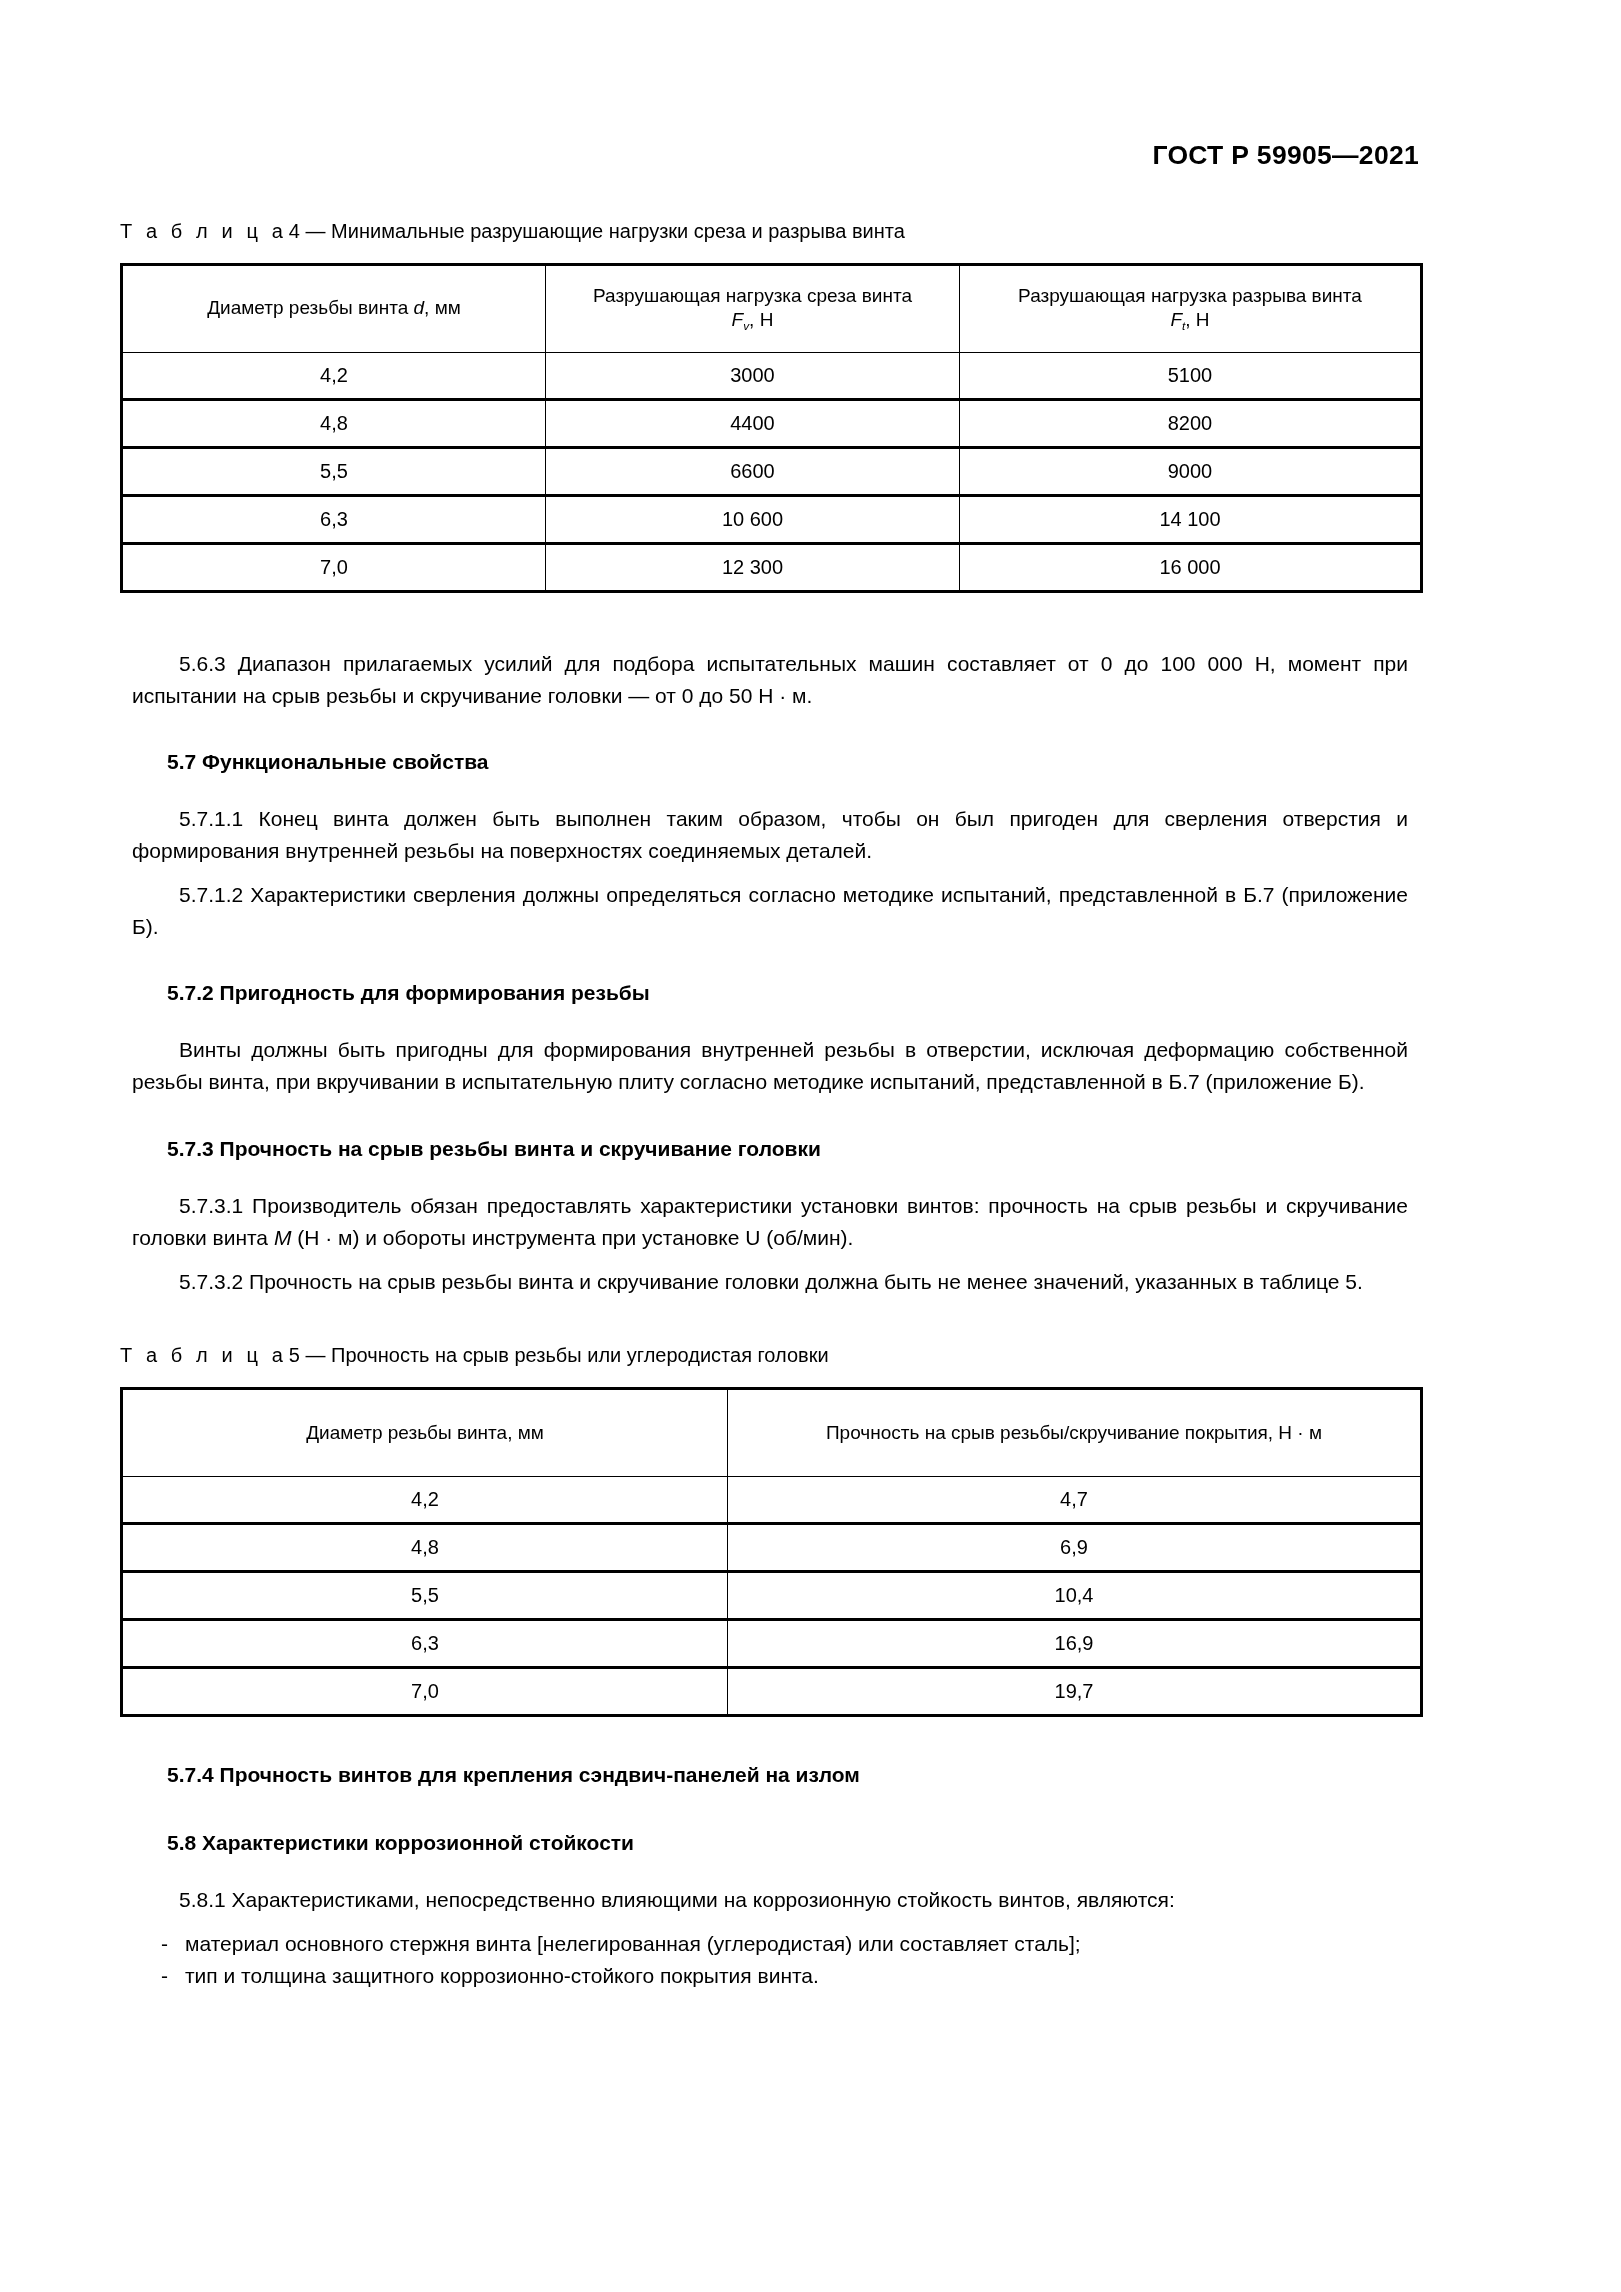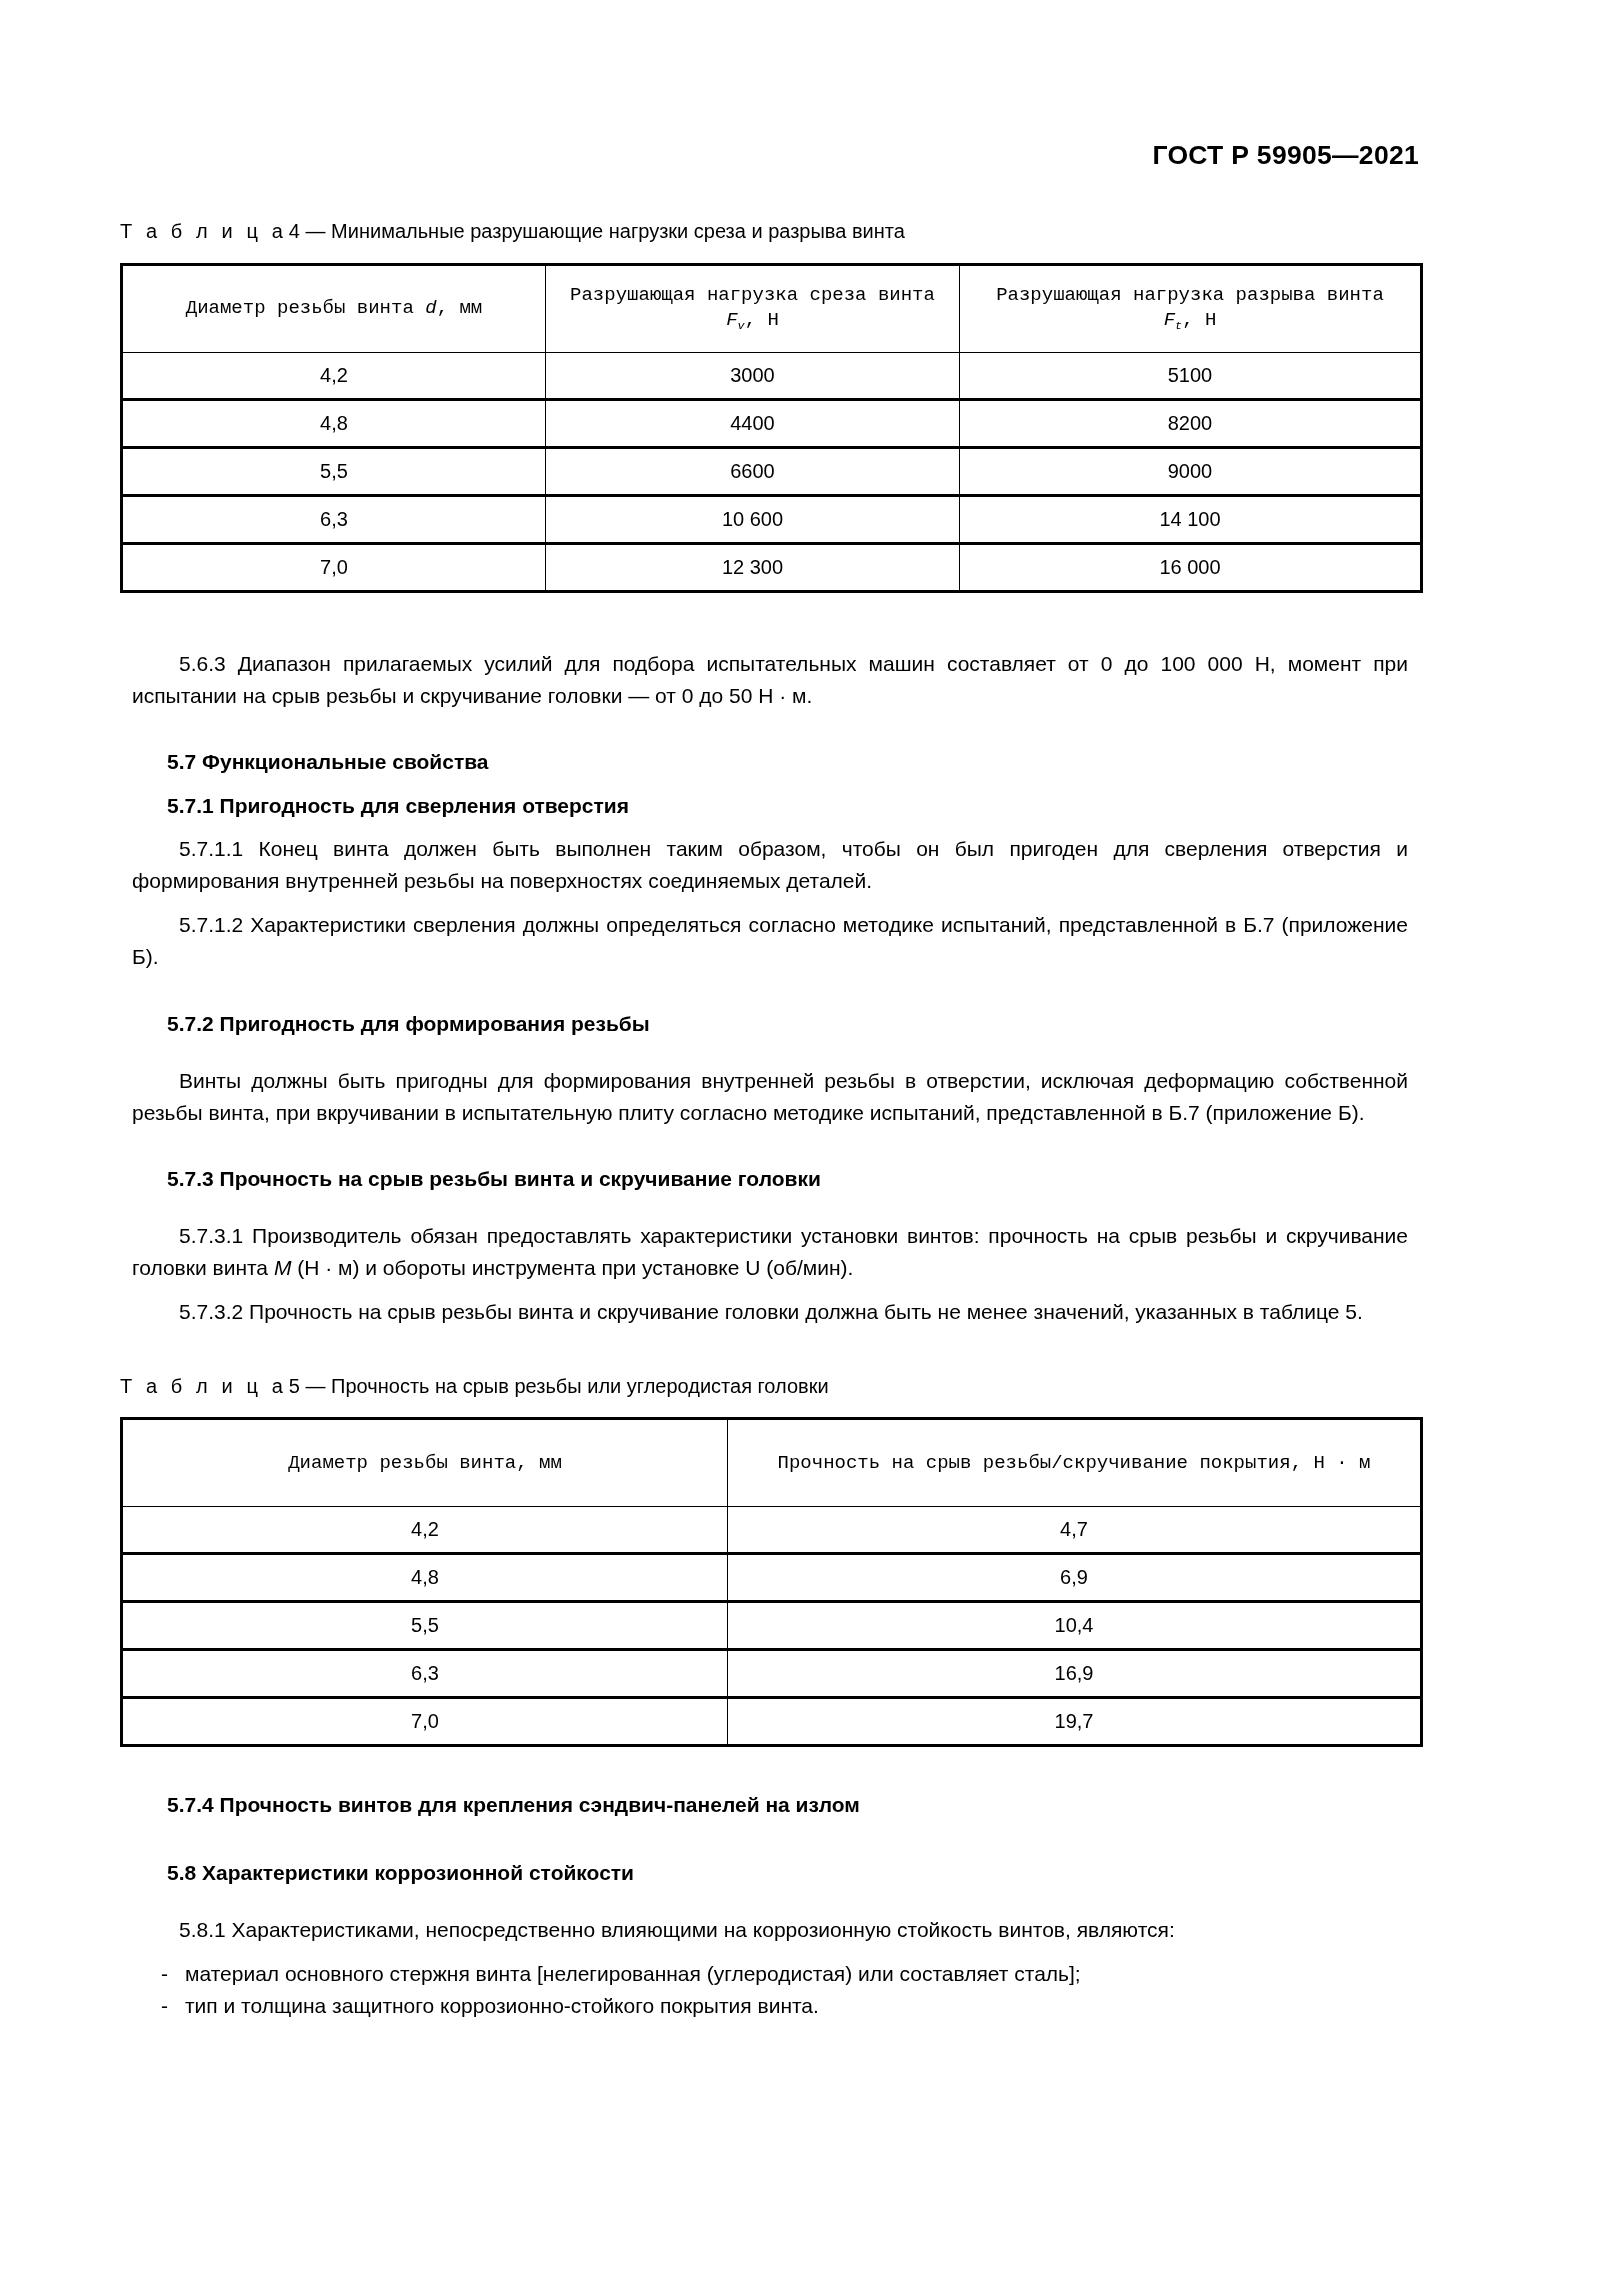--- a/index.html
+++ b/index.html
@@ -74,21 +74,20 @@
     vertical-align: middle;
     font-size: 19px;
   }
   table.gost tr.hdr td {
     height: 86px;
     line-height: 1.3;
     padding: 0 9.8px;
   }
   table.gost tr.hdr {
     border-top: 3.3px solid #000;
-    font-family: Liberation Mono, monospace;
   }
   table.gost tr.hdr td {
     border-top: 3.3px solid #000;
     border-bottom: 1.6px solid #000;
   }
   table.gost tr.data td {
     height: 45px;
     border-top: 3.1px solid #000;
     font-size: 20px;
   }
@@ -215,21 +214,20 @@
     <div class="gap-xl"></div>
 
     <p class="body ind">5.6.3 Диапазон прилагаемых усилий для подбора испытательных машин составляет от 0 до 100 000 Н, момент при испытании на срыв резьбы и скручивание головки — от 0 до 50 Н · м.</p>
 
     <div class="gap-m"></div>
 
     <h4 class="sec">5.7  Функциональные свойства</h4>
 
     <div class="gap-s"></div>
 
-    <h4 class="sec">5.7.1  Пригодность для сверления отверстия</h4>
 
     <p class="body ind">5.7.1.1  Конец винта должен быть выполнен таким образом, чтобы он был пригоден для сверления отверстия и формирования внутренней резьбы на поверхностях соединяемых деталей.</p>
 
     <p class="body ind">5.7.1.2 Характеристики сверления должны определяться согласно методике испытаний, представленной в Б.7 (приложение Б).</p>
 
     <div class="gap-m"></div>
 
     <h4 class="sec">5.7.2  Пригодность для формирования резьбы</h4>
 
     <div class="gap-s"></div>

